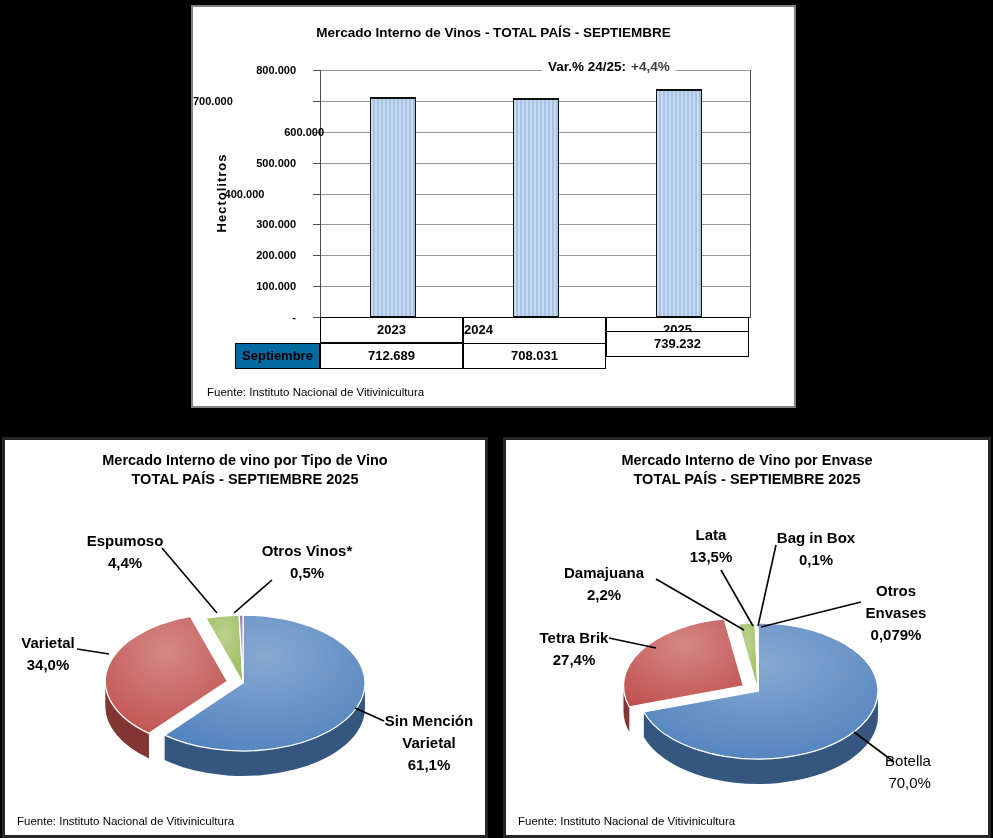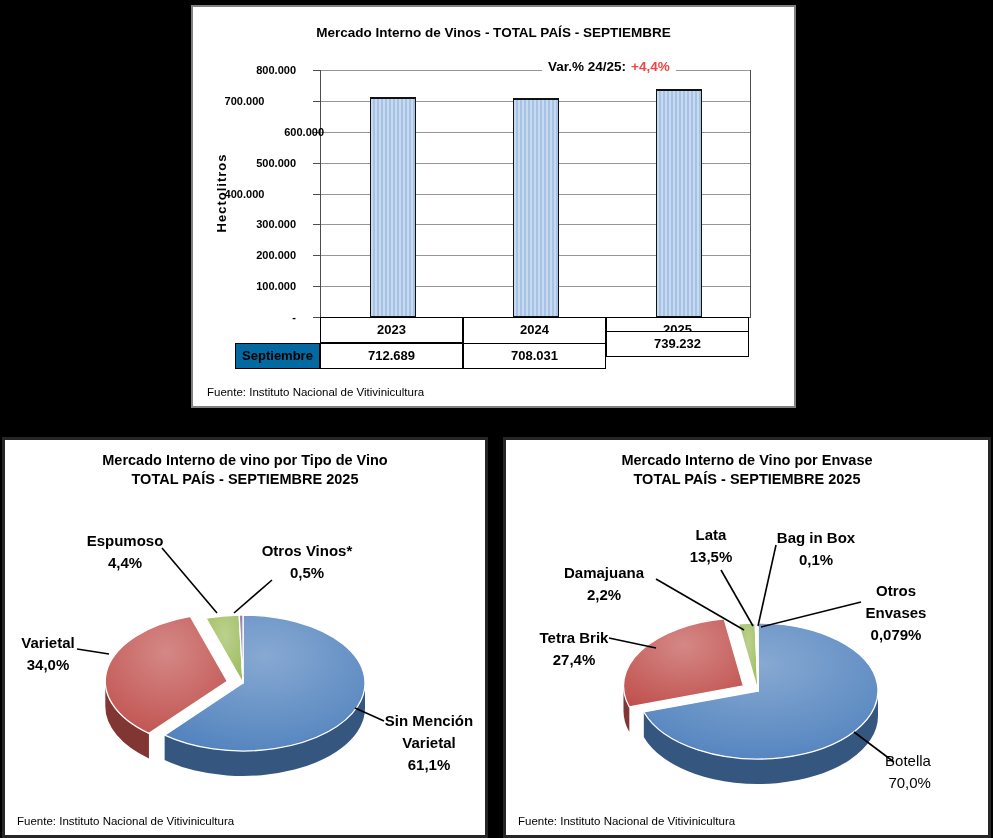--- a/index.html
+++ b/index.html
@@ -37,43 +37,43 @@
         <div style="position: absolute; left: 0px; right: 0px; top: 92.625px; height: 1px; background: rgb(150, 150, 150);"></div>
         <div style="position: absolute; left: 0px; right: 0px; top: 123.5px; height: 1px; background: rgb(150, 150, 150);"></div>
         <div style="position: absolute; left: 0px; right: 0px; top: 154.375px; height: 1px; background: rgb(150, 150, 150);"></div>
         <div style="position: absolute; left: 0px; right: 0px; top: 185.25px; height: 1px; background: rgb(150, 150, 150);"></div>
         <div style="position: absolute; left: 0px; right: 0px; top: 216.125px; height: 1px; background: rgb(150, 150, 150);"></div>
         <div style="position: absolute; bottom: 0px; left: 48.5px; width: 46px; height: 220.043px; box-sizing: border-box; border-width: 2px 1px 1px; border-style: solid; border-color: rgb(17, 17, 17); border-image: initial; background: repeating-linear-gradient(90deg, rgb(200, 218, 239) 0px, rgb(200, 218, 239) 2px, rgb(166, 195, 229) 2px, rgb(166, 195, 229) 4px);"></div>
         <div style="position: absolute; bottom: 0px; left: 191.5px; width: 46px; height: 218.605px; box-sizing: border-box; border-width: 2px 1px 1px; border-style: solid; border-color: rgb(17, 17, 17); border-image: initial; background: repeating-linear-gradient(90deg, rgb(200, 218, 239) 0px, rgb(200, 218, 239) 2px, rgb(166, 195, 229) 2px, rgb(166, 195, 229) 4px);"></div>
         <div style="position: absolute; bottom: 0px; left: 334.5px; width: 46px; height: 228.238px; box-sizing: border-box; border-width: 2px 1px 1px; border-style: solid; border-color: rgb(17, 17, 17); border-image: initial; background: repeating-linear-gradient(90deg, rgb(200, 218, 239) 0px, rgb(200, 218, 239) 2px, rgb(166, 195, 229) 2px, rgb(166, 195, 229) 4px);"></div>
       </div>
     <div class="annotation" style="left: 349px; top: 52px;">
-      <span>Var.% 24/25:</span><span class="pos" style="color: #ef4444;">+4,4%</span>
+      <span>Var.% 24/25:</span><span class="pos" style="color: #404040;">+4,4%</span>
     </div>
     <div class="source" style="left:14px;">Fuente: Instituto Nacional de Vitivinicultura</div>
   <div style="position: absolute; left: 120px; top: 63px; width: 7px; height: 1px; background: rgb(77, 77, 77);"></div>
       <div style="position: absolute; left: 0px; top: 55px; width: 103px; text-align: right; font-weight: bold; font-size: 11px; line-height: 16px;">800.000</div>
       <div style="position: absolute; left: 120px; top: 93.875px; width: 7px; height: 1px; background: rgb(77, 77, 77);"></div>
-      <div style="position: absolute; left: 0px; top: 85.875px; width: 103px; text-align: center; font-weight: bold; font-size: 11px; line-height: 16px;">700.000</div>
+      <div style="position: absolute; left: 0px; top: 85.875px; width: 103px; text-align: left; font-weight: bold; font-size: 11px; line-height: 16px;">700.000</div>
       <div style="position: absolute; left: 120px; top: 124.75px; width: 7px; height: 1px; background: rgb(77, 77, 77);"></div>
       <div style="position: absolute; left: 0px; top: 116.75px; width: 103px; text-align: right; font-weight: bold; font-size: 11px; line-height: 16px; margin-left: 28px;">600.000</div>
       <div style="position: absolute; left: 120px; top: 155.625px; width: 7px; height: 1px; background: rgb(77, 77, 77);"></div>
       <div style="position: absolute; left: 0px; top: 147.625px; width: 103px; text-align: right; font-weight: bold; font-size: 11px; line-height: 16px;">500.000</div>
       <div style="position: absolute; left: 120px; top: 186.5px; width: 7px; height: 1px; background: rgb(77, 77, 77);"></div>
       <div style="position: absolute; left: 0px; top: 178.5px; width: 103px; text-align: center; font-weight: bold; font-size: 11px; line-height: 16px;">400.000</div>
       <div style="position: absolute; left: 120px; top: 217.375px; width: 7px; height: 1px; background: rgb(77, 77, 77);"></div>
       <div style="position: absolute; left: 0px; top: 209.375px; width: 103px; text-align: right; font-weight: bold; font-size: 11px; line-height: 16px;">300.000</div>
       <div style="position: absolute; left: 120px; top: 248.25px; width: 7px; height: 1px; background: rgb(77, 77, 77);"></div>
       <div style="position: absolute; left: 0px; top: 240.25px; width: 103px; text-align: right; font-weight: bold; font-size: 11px; line-height: 16px;">200.000</div>
       <div style="position: absolute; left: 120px; top: 279.125px; width: 7px; height: 1px; background: rgb(77, 77, 77);"></div>
       <div style="position: absolute; left: 0px; top: 271.125px; width: 103px; text-align: right; font-weight: bold; font-size: 11px; line-height: 16px;">100.000</div>
       <div style="position: absolute; left: 120px; top: 310px; width: 7px; height: 1px; background: rgb(77, 77, 77);"></div>
       <div style="position: absolute; left: 0px; top: 302px; width: 103px; text-align: right; font-weight: bold; font-size: 11px; line-height: 16px;">-</div>
       <div style="position: absolute; left: 127px; top: 310px; width: 143px; height: 26px; box-sizing: border-box; border: 1px solid rgb(0, 0, 0); background: rgb(255, 255, 255); font-weight: bold; font-size: 13px; text-align: center; line-height: 24px;">2023</div>
-      <div style="position: absolute; left: 270px; top: 310px; width: 143px; height: 42px; box-sizing: border-box; border: 1px solid rgb(0, 0, 0); background: rgb(255, 255, 255); font-weight: bold; font-size: 13px; text-align: center; line-height: 24px;">2024</div>
+      <div style="position: absolute; left: 270px; top: 310px; width: 143px; height: 42px; box-sizing: border-box; border: 1px solid rgb(0, 0, 0); background: rgb(255, 255, 255); font-weight: bold; font-size: 13px; line-height: 24px;">2024</div>
       <div style="position: absolute; left: 413px; top: 310px; width: 143px; height: 26px; box-sizing: border-box; border: 1px solid rgb(0, 0, 0); background: rgb(255, 255, 255); font-weight: bold; font-size: 13px; text-align: center; line-height: 24px;">2025</div>
       <div style="position: absolute; left: 42px; top: 336px; width: 85px; height: 26px; box-sizing: border-box; border: 1px solid rgb(0, 0, 0); background: #0369a1; font-weight: bold; font-size: 13px; text-align: center; line-height: 24px;">Septiembre</div>
       <div style="position: absolute; left: 127px; top: 336px; width: 143px; height: 26px; box-sizing: border-box; border: 1px solid rgb(0, 0, 0); background: rgb(255, 255, 255); font-weight: bold; font-size: 13px; text-align: center; line-height: 24px;">712.689</div>
       <div style="position: absolute; left: 270px; top: 336px; width: 143px; height: 26px; box-sizing: border-box; border: 1px solid rgb(0, 0, 0); background: rgb(255, 255, 255); font-weight: bold; font-size: 13px; text-align: center; line-height: 24px;">708.031</div>
       <div style="position: absolute; left: 413px; top: 324px; width: 143px; height: 26px; box-sizing: border-box; border: 1px solid rgb(0, 0, 0); background: rgb(255, 255, 255); font-weight: bold; font-size: 13px; text-align: center; line-height: 24px;">739.232</div>
     </section>
 
   <section class="panel bl">
     <div class="pie-title1">Mercado Interno de vino por Tipo de Vino</div>
     <div class="pie-title2">TOTAL PAÍS - SEPTIEMBRE 2025</div>

